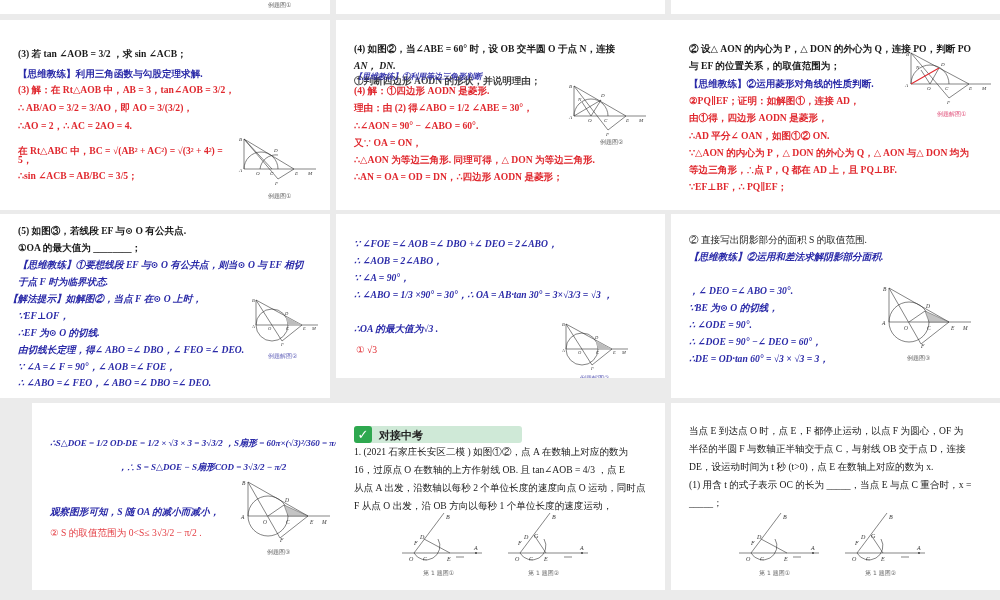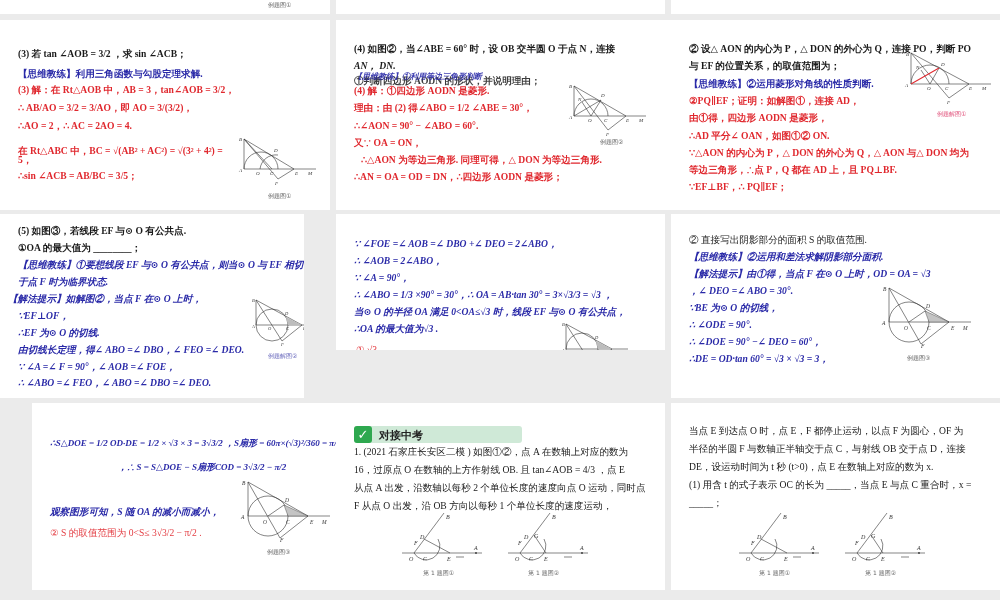--- a/index.html
+++ b/index.html
@@ -62,21 +62,21 @@
 
 <div class="slide" style="left:336px;top:20px;width:355px;height:190px;">
   <div class="line black" style="left:18px;top:23px;">(4) 如图②，当∠ABE = 60° 时，设 OB 交半圆 O 于点 N，连接</div>
   <div class="line black" style="left:18px;top:40px;font-style:italic;">AN， DN.</div>
   <div class="line black" style="left:18px;top:55px;opacity:0.85;">①判断四边形 AODN 的形状，并说明理由；</div>
   <div class="line blue" style="left:18px;top:51px;font-size:8px;opacity:0.9;">【思维教练】①利用等边三角形判断</div>
   <div class="line red" style="left:18px;top:65px;">(4) 解：①四边形 AODN 是菱形.</div>
   <div class="line red" style="left:18px;top:82px;">理由：由 (2) 得∠ABO = 1/2 ∠ABE = 30°，</div>
   <div class="line red" style="left:18px;top:100px;">∴∠AON = 90° − ∠ABO = 60°.</div>
   <div class="line red" style="left:18px;top:117px;">又∵ OA = ON，</div>
-  <div class="line red" style="left:18px;top:134px;margin-left:7px;">∴△AON 为等边三角形. 同理可得，△ DON 为等边三角形.</div>
+  <div class="line red" style="left:18px;top:134px;">∴△AON 为等边三角形. 同理可得，△ DON 为等边三角形.</div>
   <div class="line red" style="left:18px;top:151px;">∴AN = OA = OD = DN，∴四边形 AODN 是菱形；</div>
   <svg class="fig" style="left:232px;top:62px;" width="80" height="60" viewBox="0 0 80 60">
     <g stroke="#333" stroke-width="0.6" fill="none">
       <line x1="6" y1="4" x2="6" y2="34"></line>
       <line x1="6" y1="34" x2="78" y2="34"></line>
       <line x1="6" y1="4" x2="58" y2="34"></line>
       <line x1="6" y1="4" x2="40" y2="48"></line>
       <line x1="58" y1="34" x2="40" y2="48"></line>
       <path d="M6 34 A17 17 0 0 1 40 34"></path>
       <line x1="6" y1="34" x2="33" y2="18"></line>
@@ -128,21 +128,21 @@
         <text x="38" y="16">D</text>
         <text x="66" y="40">E</text>
       <text x="79" y="40">M</text>
         <text x="44" y="54">F</text>
         <text x="13" y="19">N</text>
     </g>
   </svg>
   <div class="cap red" style="left:266px;top:90px;">例题解图①</div>
 </div>
 
-<div class="slide" style="left:0;top:214px;width:304px;height:184px;">
+<div class="slide" style="left:0;top:214px;width:330px;height:184px;">
   <div class="line black" style="left:18px;top:11px;">(5) 如图③，若线段 EF 与⊙ O 有公共点.</div>
   <div class="line black" style="left:18px;top:28px;">①OA 的最大值为 ________；</div>
   <div class="line blue" style="left:18px;top:45px;">【思维教练】①要想线段 EF 与⊙ O 有公共点，则当⊙ O 与 EF 相切</div>
   <div class="line blue" style="left:18px;top:62px;">于点 F 时为临界状态.</div>
   <div class="line blue" style="left:8px;top:79px;">【解法提示】如解图②，当点 F 在⊙ O 上时，</div>
   <div class="line blue" style="left:18px;top:96px;">∵EF⊥OF，</div>
   <div class="line blue" style="left:18px;top:113px;">∴EF 为⊙ O 的切线.</div>
   <div class="line blue" style="left:18px;top:130px;">由切线长定理，得∠ ABO =∠ DBO，∠ FEO =∠ DEO.</div>
   <div class="line blue" style="left:18px;top:147px;">∵ ∠A =∠ F = 90°，∠ AOB =∠ FOE，</div>
   <div class="line blue" style="left:18px;top:163px;">∴ ∠ABO =∠ FEO，∠ ABO =∠ DBO =∠ DEO.</div>
@@ -163,26 +163,25 @@
       <text x="34" y="32">C</text>
         <text x="33" y="17">D</text>
         <text x="51" y="32">E</text>
       <text x="60" y="32">M</text>
         <text x="29" y="48">F</text>
     </g>
   </svg>
   <div class="cap red" style="left:268px;top:138px;color:#6666bb;">例题解图②</div>
 </div>
 
-<div class="slide" style="left:336px;top:214px;width:329px;height:136px;">
+<div class="slide" style="left:336px;top:214px;width:329px;height:164px;">
   <div class="line blue" style="left:18px;top:24px;">∵ ∠FOE =∠ AOB =∠ DBO +∠ DEO = 2∠ABO，</div>
   <div class="line blue" style="left:18px;top:41px;">∴ ∠AOB = 2∠ABO，</div>
   <div class="line blue" style="left:18px;top:58px;">∵ ∠A = 90°，</div>
   <div class="line blue" style="left:18px;top:75px;">∴ ∠ABO = 1/3 ×90° = 30°，∴ OA = AB·tan 30° = 3×√3/3 = √3 ，</div>
-  <div class="line blue" style="left:18px;top:92px;">当⊙ O 的半径 OA 满足 0&lt;OA≤√3 时，线段 EF 与⊙ O 有公共点，</div>
   <div class="line blue" style="left:18px;top:109px;">∴OA 的最大值为√3 .</div>
   <div class="line red" style="left:20px;top:130px;font-weight:normal;">① √3</div>
   <svg class="fig" style="left:560px;top:0;position:absolute;left:226px;top:108px;" width="68" height="50" viewBox="0 0 68 50">
     <g stroke="#333" stroke-width="0.6" fill="none">
       <line x1="4" y1="2" x2="4" y2="27"></line>
       <line x1="4" y1="27" x2="66" y2="27"></line>
       <line x1="4" y1="2" x2="50" y2="27"></line>
       <line x1="4" y1="2" x2="30" y2="43"></line>
       <line x1="50" y1="27" x2="30" y2="43"></line>
       <circle cx="20" cy="27" r="16"></circle>
@@ -198,21 +197,20 @@
       <text x="60" y="32">M</text>
         <text x="29" y="48">F</text>
     </g>
   </svg>
   <div class="cap" style="left:244px;top:160px;color:#6666bb;">例题解图②</div>
 </div>
 
 <div class="slide" style="left:671px;top:214px;width:329px;height:184px;">
   <div class="line black" style="left:18px;top:20px;font-weight:normal;">② 直接写出阴影部分的面积 S 的取值范围.</div>
   <div class="line blue" style="left:18px;top:37px;">【思维教练】②运用和差法求解阴影部分面积.</div>
-  <div class="line blue" style="left:18px;top:54px;">【解法提示】由①得，当点 F 在⊙ O 上时，OD = OA = √3</div>
   <div class="line blue" style="left:18px;top:71px;">，∠ DEO =∠ ABO = 30°.</div>
   <div class="line blue" style="left:18px;top:88px;">∵BE 为⊙ O 的切线，</div>
   <div class="line blue" style="left:18px;top:105px;">∴ ∠ODE = 90°.</div>
   <div class="line blue" style="left:18px;top:122px;">∴ ∠DOE = 90° −∠ DEO = 60°，</div>
   <div class="line blue" style="left:18px;top:139px;">∴DE = OD·tan 60° = √3 × √3 = 3，</div>
   <svg class="fig" style="left:210px;top:72px;" width="92" height="62" viewBox="0 0 92 62">
     <g stroke="#333" stroke-width="0.6" fill="none">
       <line x1="8" y1="2" x2="8" y2="36"></line>
       <line x1="8" y1="36" x2="90" y2="36"></line>
       <line x1="8" y1="2" x2="68" y2="36"></line>

